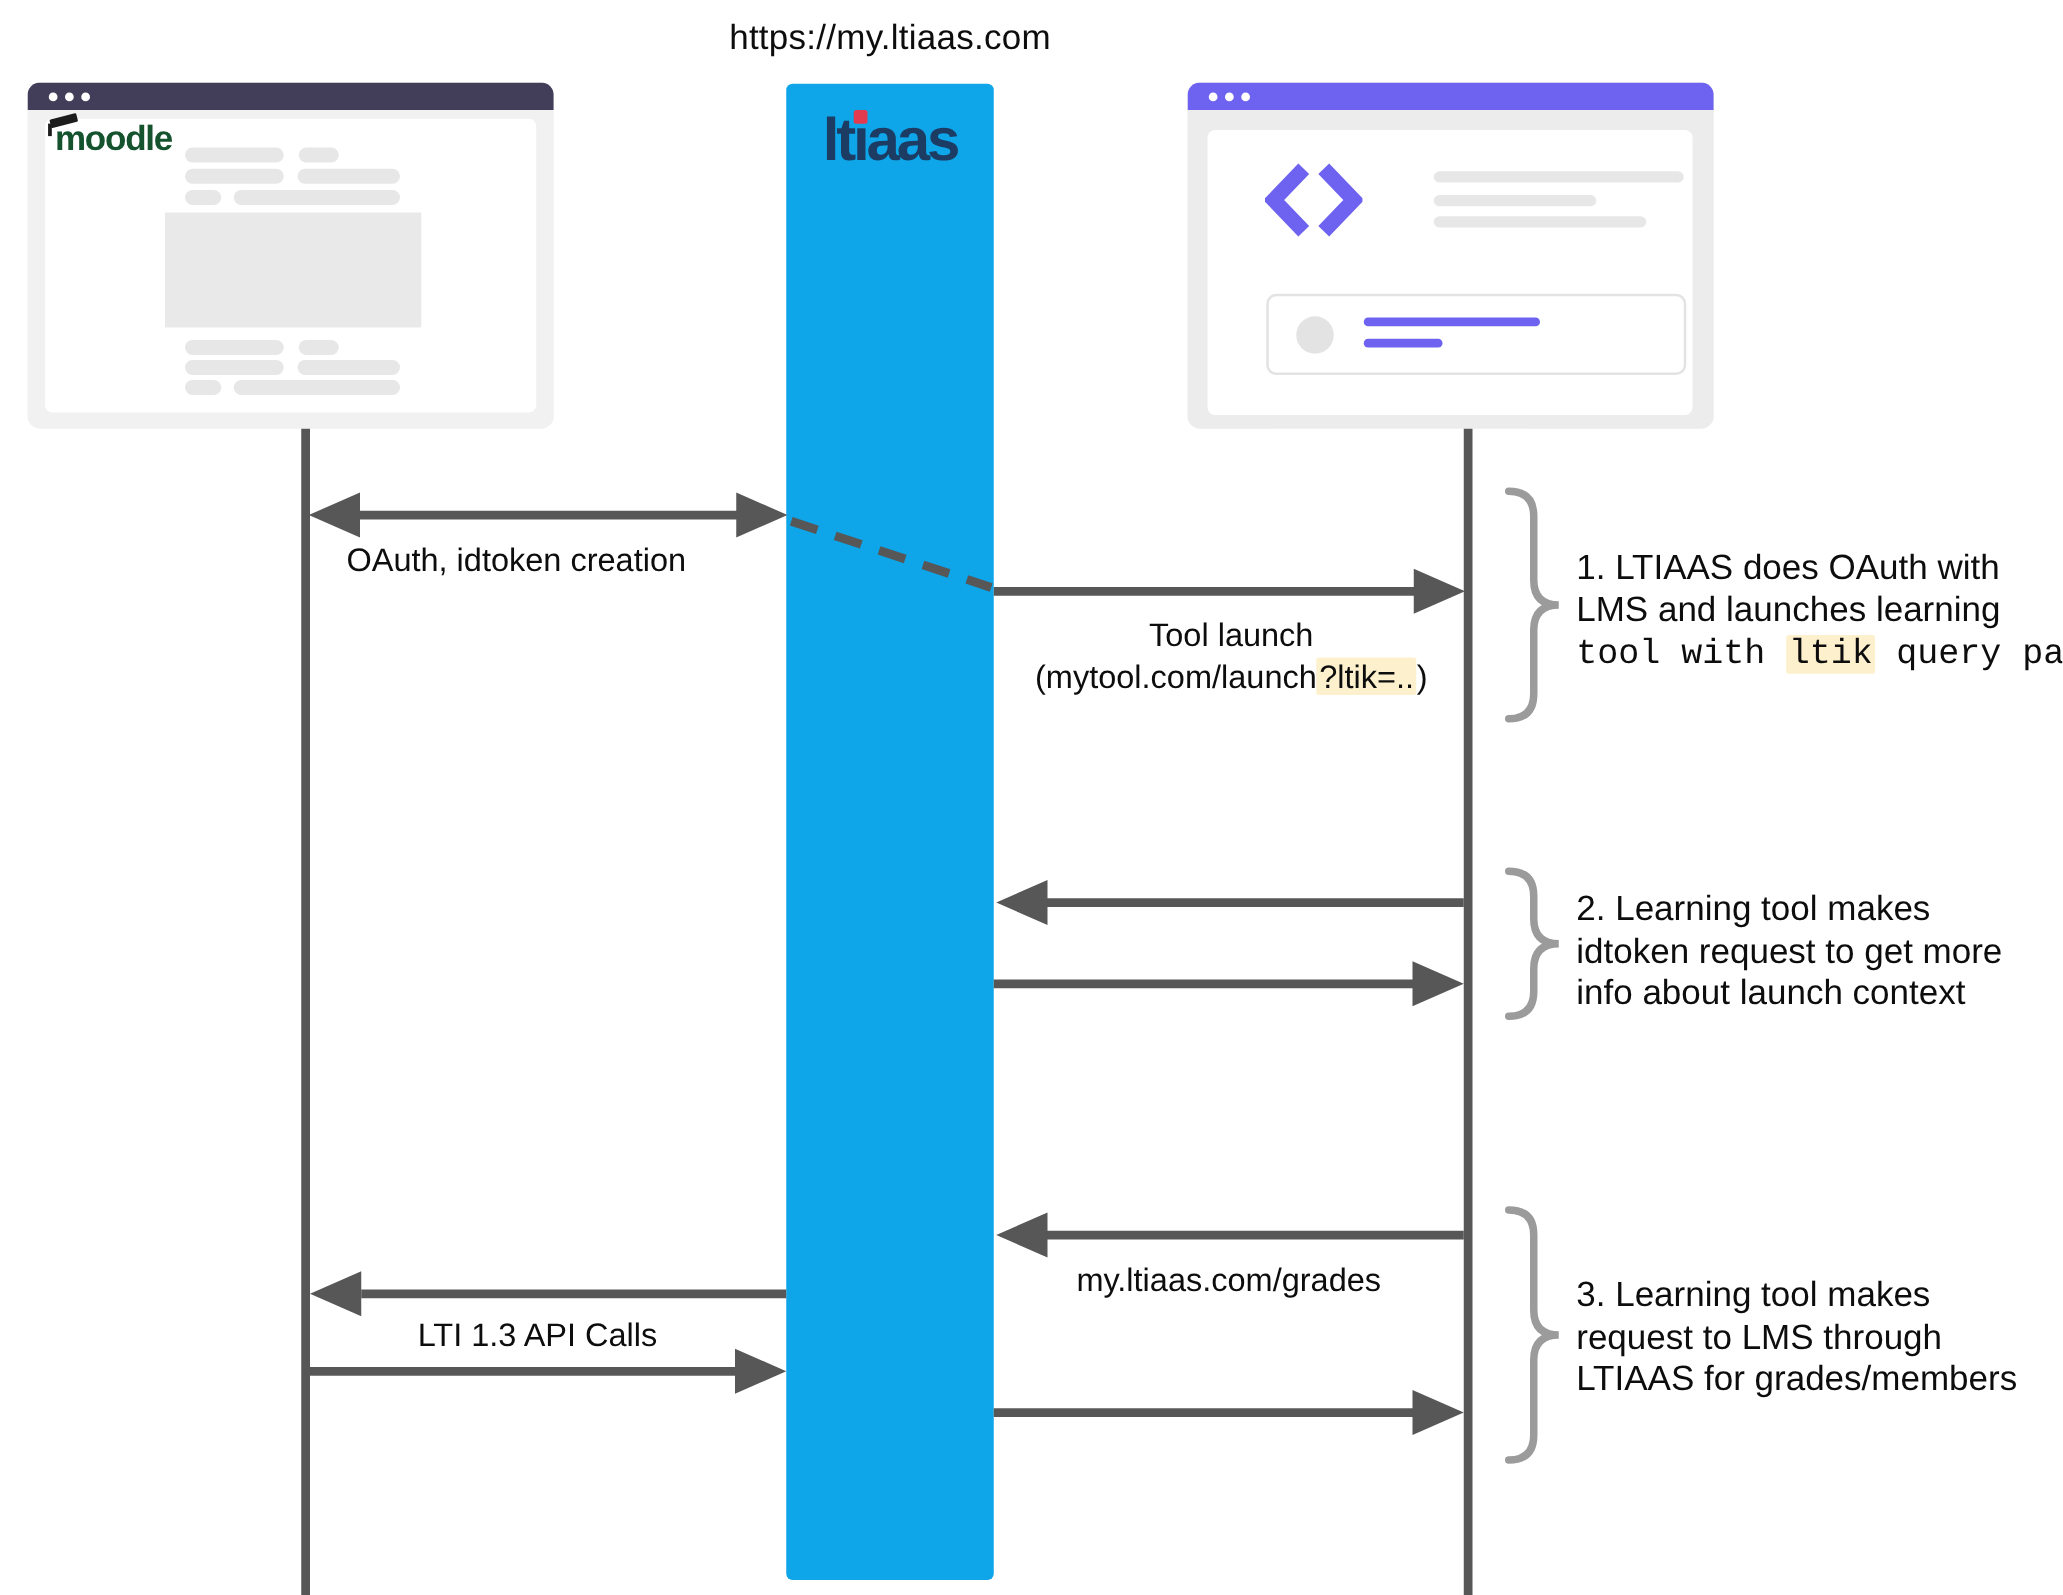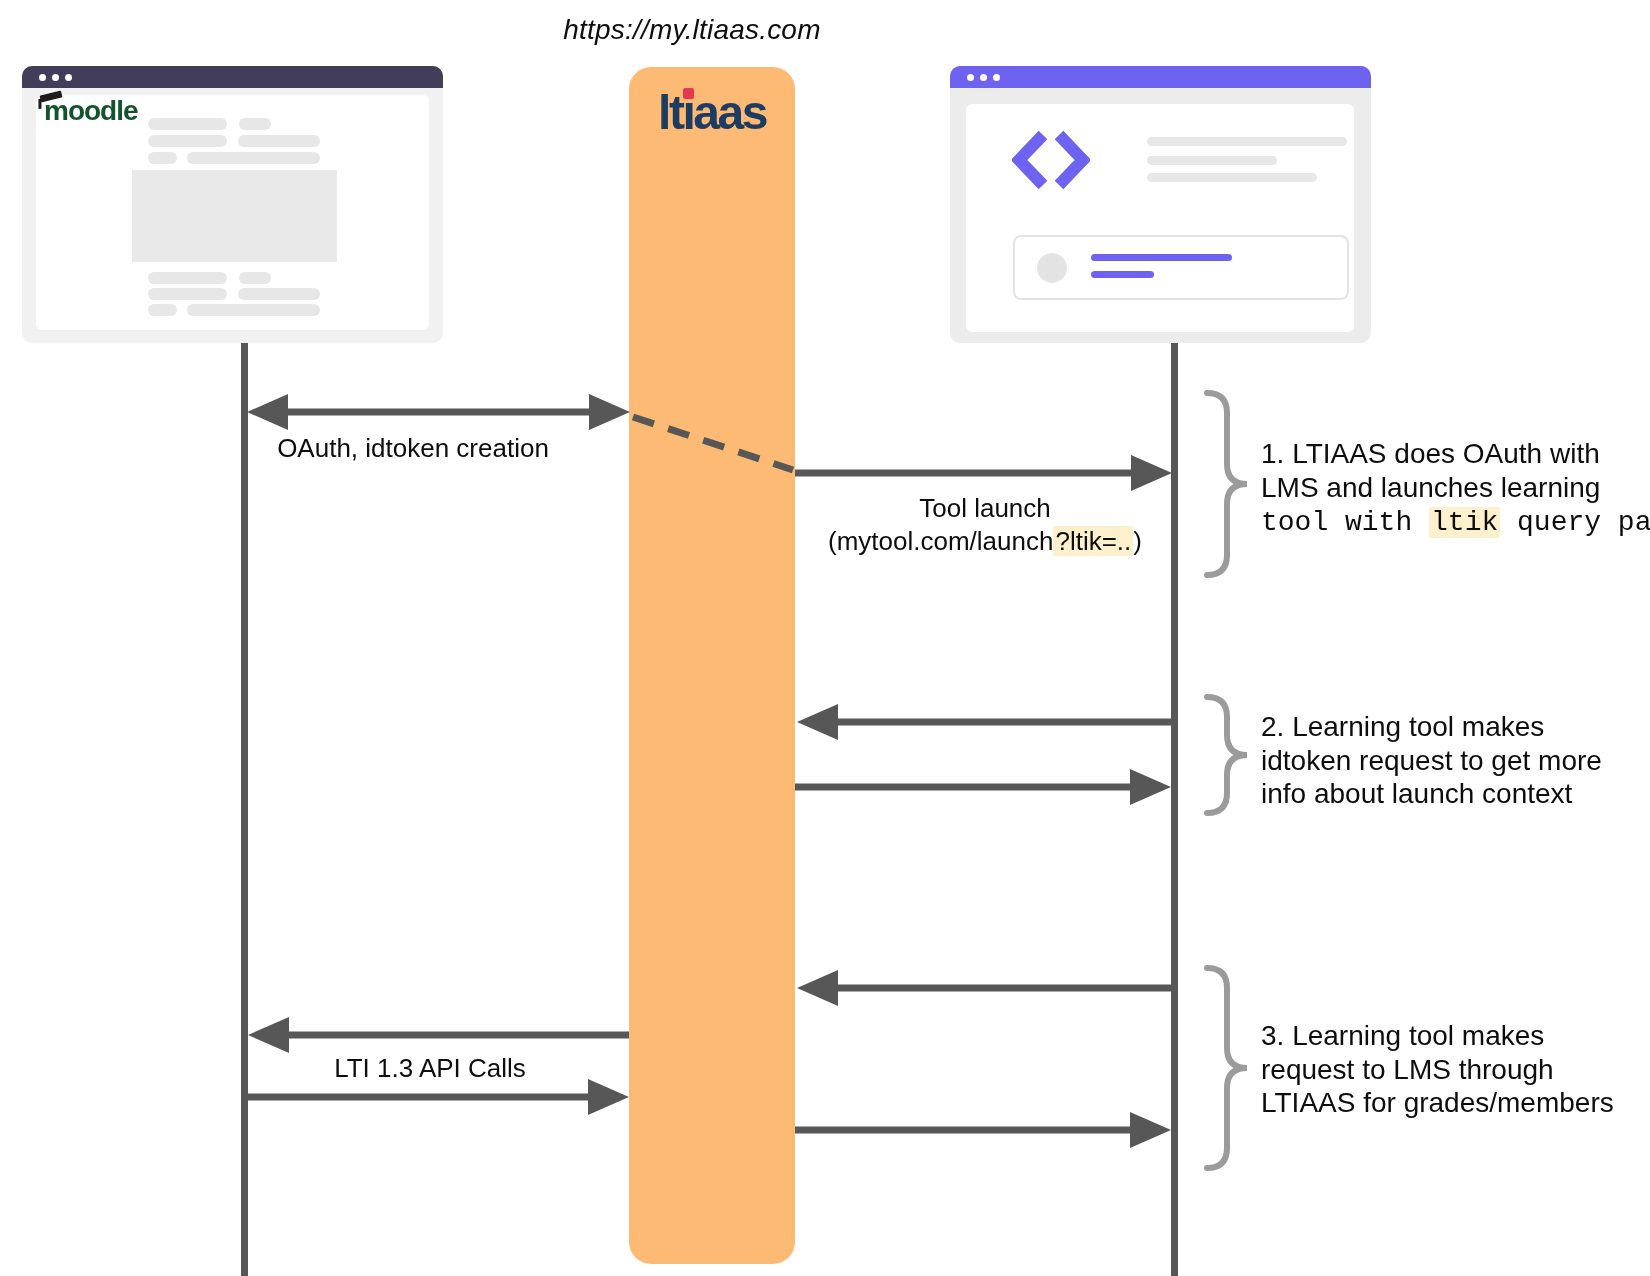--- a/index.html
+++ b/index.html
@@ -19,21 +19,21 @@
   .dots{position:absolute;left:17px;top:8px;display:flex;gap:6px;}
   .dots i{width:7px;height:7px;border-radius:50%;background:#ffffff;display:block;}
   .panel{position:absolute;background:#ffffff;border-radius:6px;}
   .pill{position:absolute;height:12px;border-radius:6px;background:#e7e7e7;}
   .bigrect{position:absolute;background:#e9e9e9;}
   
   .moodle-logo{position:absolute;left:8px;top:0px;font-size:28px;font-weight:bold;color:#14532d;letter-spacing:-1px;}
   .grad-cap{position:absolute;left:-4px;top:-2px;width:22px;height:7px;background:#1c1c1c;transform:rotate(-14deg);border-radius:1px;}
   .grad-cap::after{content:"";position:absolute;left:-3px;top:3px;width:3px;height:10px;background:#1c1c1c;transform:rotate(14deg);}
   
-  .band{position:absolute;left:629px;top:67px;width:166px;height:1197px;background:#fdba74;border-radius:22px;}
+  .band{position:absolute;left:629px;top:67px;width:166px;height:1197px;background:#0ea5e9;border-radius:5px;}
   .ltiaas-logo{position:absolute;top:18px;left:0;width:100%;text-align:center;
     font-weight:bold;font-size:48px;letter-spacing:-2.5px;color:#1c3c63;}
   .ltiaas-logo .i-part{position:relative;display:inline-block;}
   .ltiaas-logo .i-part::before{content:"";position:absolute;left:1px;top:3px;width:11px;height:11px;background:#e23a4e;border-radius:2px;}
   
   .code-icon path{stroke:#6e63f0;stroke-width:12;fill:none;stroke-linejoin:miter;}
   .card{position:absolute;background:#ffffff;border:2px solid #e3e3e3;border-radius:8px;}
   .card .avatar{position:absolute;left:22px;top:16px;width:30px;height:30px;border-radius:50%;background:#e3e3e3;}
   .pline{position:absolute;height:7px;border-radius:4px;background:#6e63f0;}
   
@@ -48,21 +48,21 @@
   .annotation{position:absolute;left:1261px;width:400px;font-size:28px;line-height:33.5px;color:#0d0d0d;}
   .annotation span{display:block;white-space:nowrap;}
   .annotation .inlinewrap{display:block;white-space:nowrap;}
   .annotation .inlinewrap span{display:inline;font-family:Liberation Mono, monospace;}
 </style>
 </head>
 <body>
 
 <div id="canvas">
 
-  <div class="lane-url" style="left:492px;font-style:italic;">https://my.ltiaas.com</div>
+  <div class="lane-url" style="left:512px;">https://my.ltiaas.com</div>
 
   <div class="band">
     <div class="ltiaas-logo">
       <span>lt</span><span class="i-part">ı</span><span>aas</span>
     </div>
   </div>
 
   <div class="browser" style="left:22px;top:66px;background:#f1f1f1;">
     <div class="titlebar" style="background:#423e59;">
       <div class="dots">
@@ -165,20 +165,21 @@
     <path class="brace" d="M1207,968 Q1227,968 1227,988 L1227,1048 Q1227,1068 1247,1068 Q1227,1068 1227,1088 L1227,1148 Q1227,1168 1207,1168"></path>
   </svg>
 
   <div class="msg" style="left:213px;top:432px;">OAuth, idtoken creation</div>
 
   <div class="msg" style="left:785px;top:492px;">
     <span>Tool launch</span><br>
     <span>(mytool.com/launch</span><span class="hl">?ltik=..</span><span>)</span>
   </div>
 
+  <div class="msg" style="left:783px;top:1008px;">my.ltiaas.com/grades</div>
   <div class="msg" style="left:230px;top:1052px;">LTI 1.3 API Calls</div>
 
   <div class="annotation" style="top:437px;">
     <span>1. LTIAAS does OAuth with</span>
     <span>LMS and launches learning</span>
     <span class="inlinewrap"><span>tool with </span><span class="hl">ltik</span><span> query parameter</span></span>
   </div>
 
   <div class="annotation" style="top:710px;">
     <span>2. Learning tool makes</span>

